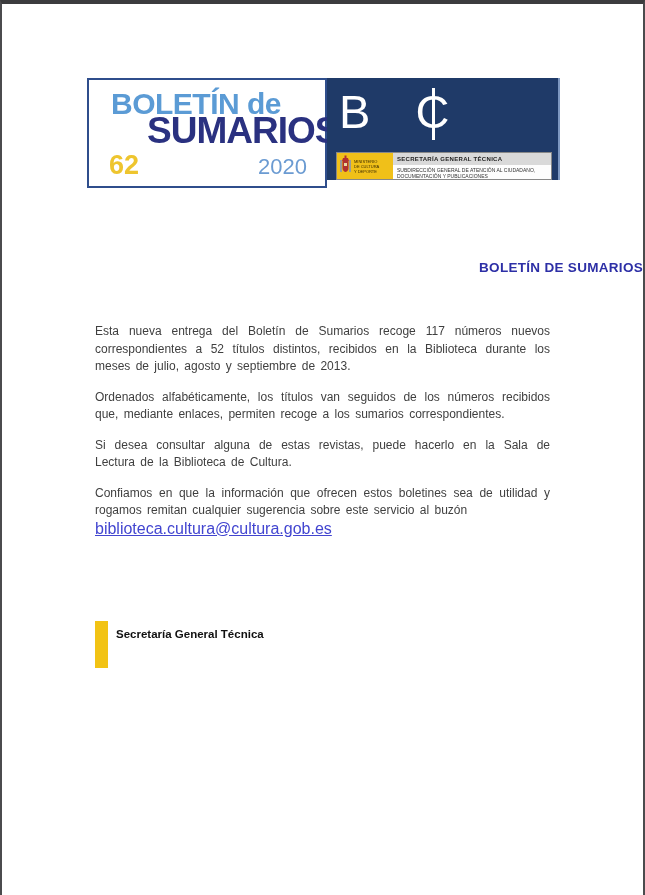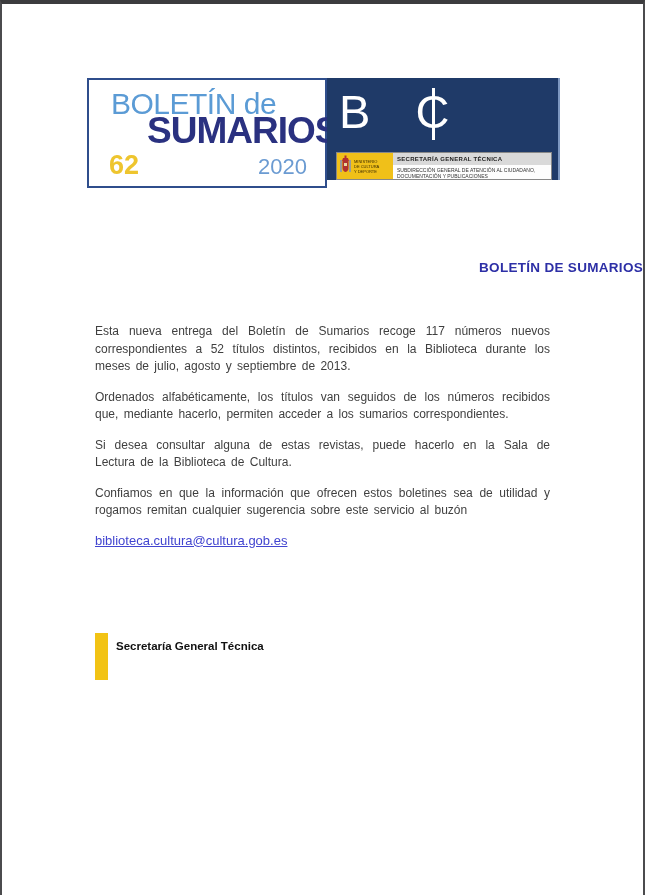--- a/index.html
+++ b/index.html
@@ -17,21 +17,21 @@
     border-right:2px solid #4b4b4d;
     overflow:hidden;
     position:relative;
   }
   
   .header-row{display:flex;margin:74px 0 0 85px;height:110px;}
   .box-left{
     position:relative;width:240px;height:110px;background:#fff;
     border:2px solid var(--boxborder);
   }
-  .bol-line1{position:absolute;left:22px;top:7px;font-size:30px;font-weight:normal;color:var(--steel);letter-spacing:-0.5px;}
+  .bol-line1{position:absolute;left:22px;top:7px;font-size:30px;font-weight:bold;color:var(--steel);letter-spacing:-0.5px;}
   .bol-line2{position:absolute;left:58px;top:30px;font-size:37px;font-weight:bold;color:var(--indigo);letter-spacing:-1px;}
   .issue-num{position:absolute;left:20px;top:62px;font-size:27px;font-weight:bold;color:var(--gold);margin-top:8px;}
   .issue-year{position:absolute;right:18px;top:74px;font-size:22px;font-weight:400;color:var(--yearblue);}
   .box-right{
     position:relative;width:233px;height:102px;background:var(--navy);
     border-right:2px solid #7d97c0;
   }
   .bc-initials{position:absolute;left:12px;top:6px;font-size:47px;font-weight:400;color:#fff;letter-spacing:16px;}
   .bc-bar{position:absolute;left:105px;top:10px;width:3px;height:52px;background:#fff;}
   .bc-org{
@@ -48,21 +48,21 @@
   .gov-band-bottom{flex:1;background:#fdfdfd;font-size:5px;line-height:6px;color:#333;padding:2px 0 0 4px;}
   
   .doc-title{margin-top:72px;text-align:right;font-size:13.5px;font-weight:bold;
     color:var(--titleblue);letter-spacing:0.3px;}
   .content{margin:48px 93px 0 93px;}
   .content p{
     font-size:12px;line-height:17.5px;color:var(--bodytext);
     text-align:justify;word-spacing:2px;margin-top:13px;
   }
   .content p:first-child{margin-top:0;}
-  .email-link{display:block;margin-top:12px;font-size:13px;line-height:17.5px;
+  .email-link{display:block;margin-top:0;font-size:16px;line-height:17.5px;
     color:var(--link);}
   
   .footer-block{display:flex;margin:84px 0 0 93px;}
   .footer-bar{width:13px;height:47px;background:var(--footerbar);flex:none;}
   .footer-text{margin-left:8px;padding-top:3px;}
   .footer-text div{font-size:11.5px;font-weight:bold;color:#111;line-height:21px;}
 </style>
 </head>
 <body>
 
@@ -105,21 +105,21 @@
         </div>
       </div>
     </div>
   </div>
 </div>
 
 <div class="doc-title">BOLETÍN DE SUMARIOS</div>
 
 <div class="content">
   <p>Esta nueva entrega del Boletín de Sumarios recoge 117 números nuevos correspondientes a 52 títulos distintos, recibidos en la Biblioteca durante los meses de julio, agosto y septiembre de 2013.</p>
-  <p>Ordenados alfabéticamente,  los títulos  van seguidos de los números recibidos que, mediante hacerlo, permiten acceder a los sumarios correspondientes.</p>
+  <p>Ordenados alfabéticamente,  los títulos  van seguidos de los números recibidos que, mediante enlaces, permiten recoge a los sumarios correspondientes.</p>
   <p>Si desea consultar alguna de estas revistas, puede hacerlo en la Sala de Lectura de la Biblioteca de Cultura.</p>
   <p>Confiamos en que la información que ofrecen estos boletines sea de utilidad y rogamos remitan cualquier sugerencia sobre este servicio al buzón</p>
   <a href="#" class="email-link">biblioteca.cultura@cultura.gob.es</a>
 </div>
 
 <div class="footer-block">
   <div class="footer-bar"></div>
   <div class="footer-text">
     <div>Secretaría General Técnica</div>
   </div>

